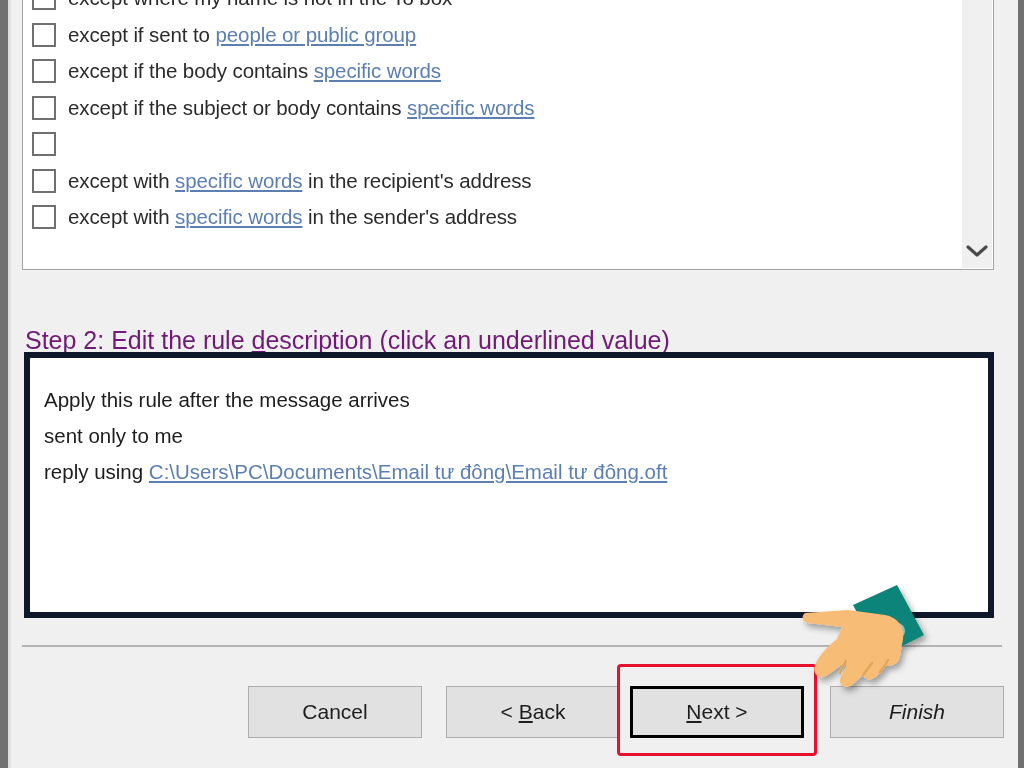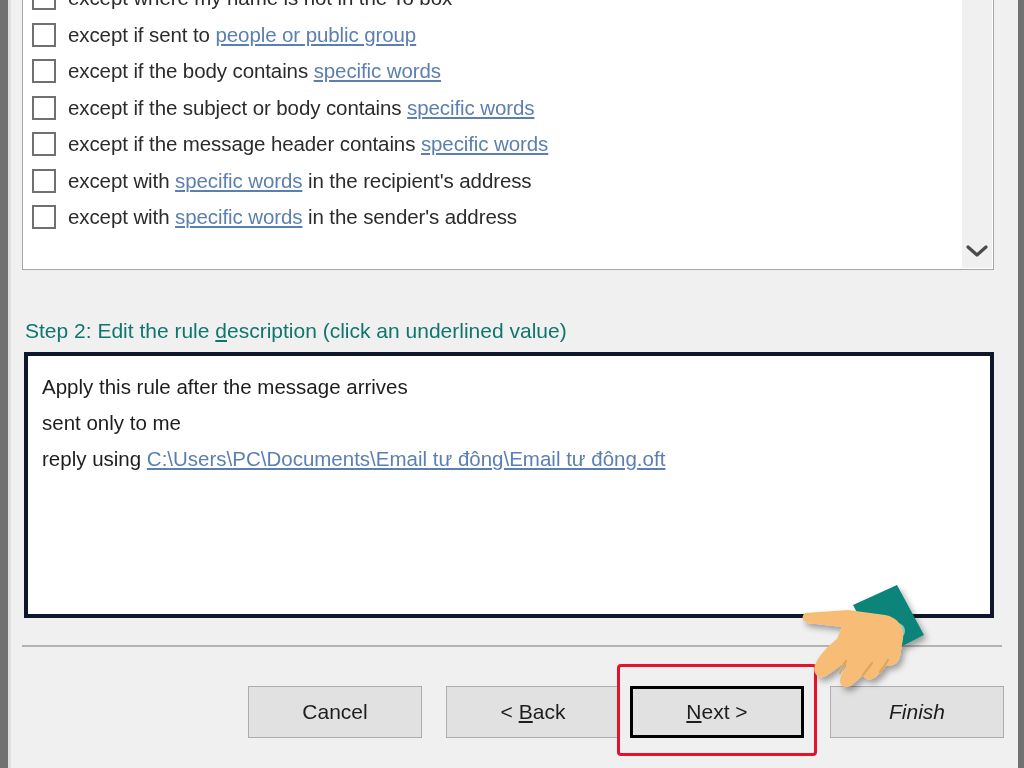--- a/index.html
+++ b/index.html
@@ -114,38 +114,38 @@
     display: flex;
     align-items: center;
     justify-content: center;
   }
   #scroll-down-btn svg { display: block; }
 
   
   #step2-label {
     position: absolute;
     left: 25px;
-    top: 319px;
-    font-size: 21px;
-    color: #0f766e;
+    top: 326px;
+    font-size: 25px;
+    color: #701a75;
     white-space: nowrap;
   }
   .accel { text-decoration: underline; text-underline-offset: 2px; }
 
   
   #rule-description {
     position: absolute;
     left: 24px;
     top: 352px;
     width: 970px;
     height: 266px;
     background: #ffffff;
-    border: 4px solid #0f172a;
-    box-sizing: border-box;
-    padding: 13px 14px;
+    border: 6px solid #0f172a;
+    box-sizing: border-box;
+    padding: 24px 14px;
   }
   .desc-line {
     font-size: 20.5px;
     color: #1d1d1d;
     line-height: 36px;
     white-space: nowrap;
   }
 
   
   #separator {
@@ -223,21 +223,20 @@
         <div class="cond-row">
           <div class="cb"></div>
           <div class="cond-text"><span>except if the body contains </span><span class="lnk">specific words</span></div>
         </div>
         <div class="cond-row">
           <div class="cb"></div>
           <div class="cond-text"><span>except if the subject or body contains </span><span class="lnk">specific words</span></div>
         </div>
         <div class="cond-row">
           <div class="cb"></div>
-          <div class="cond-text"><span>except if the message header contains </span><span class="lnk">specific words</span></div>
         </div>
         <div class="cond-row">
           <div class="cb"></div>
           <div class="cond-text"><span>except with </span><span class="lnk">specific words</span><span> in the recipient's address</span></div>
         </div>
         <div class="cond-row">
           <div class="cb"></div>
           <div class="cond-text"><span>except with </span><span class="lnk">specific words</span><span> in the sender's address</span></div>
         </div>
       </div>

